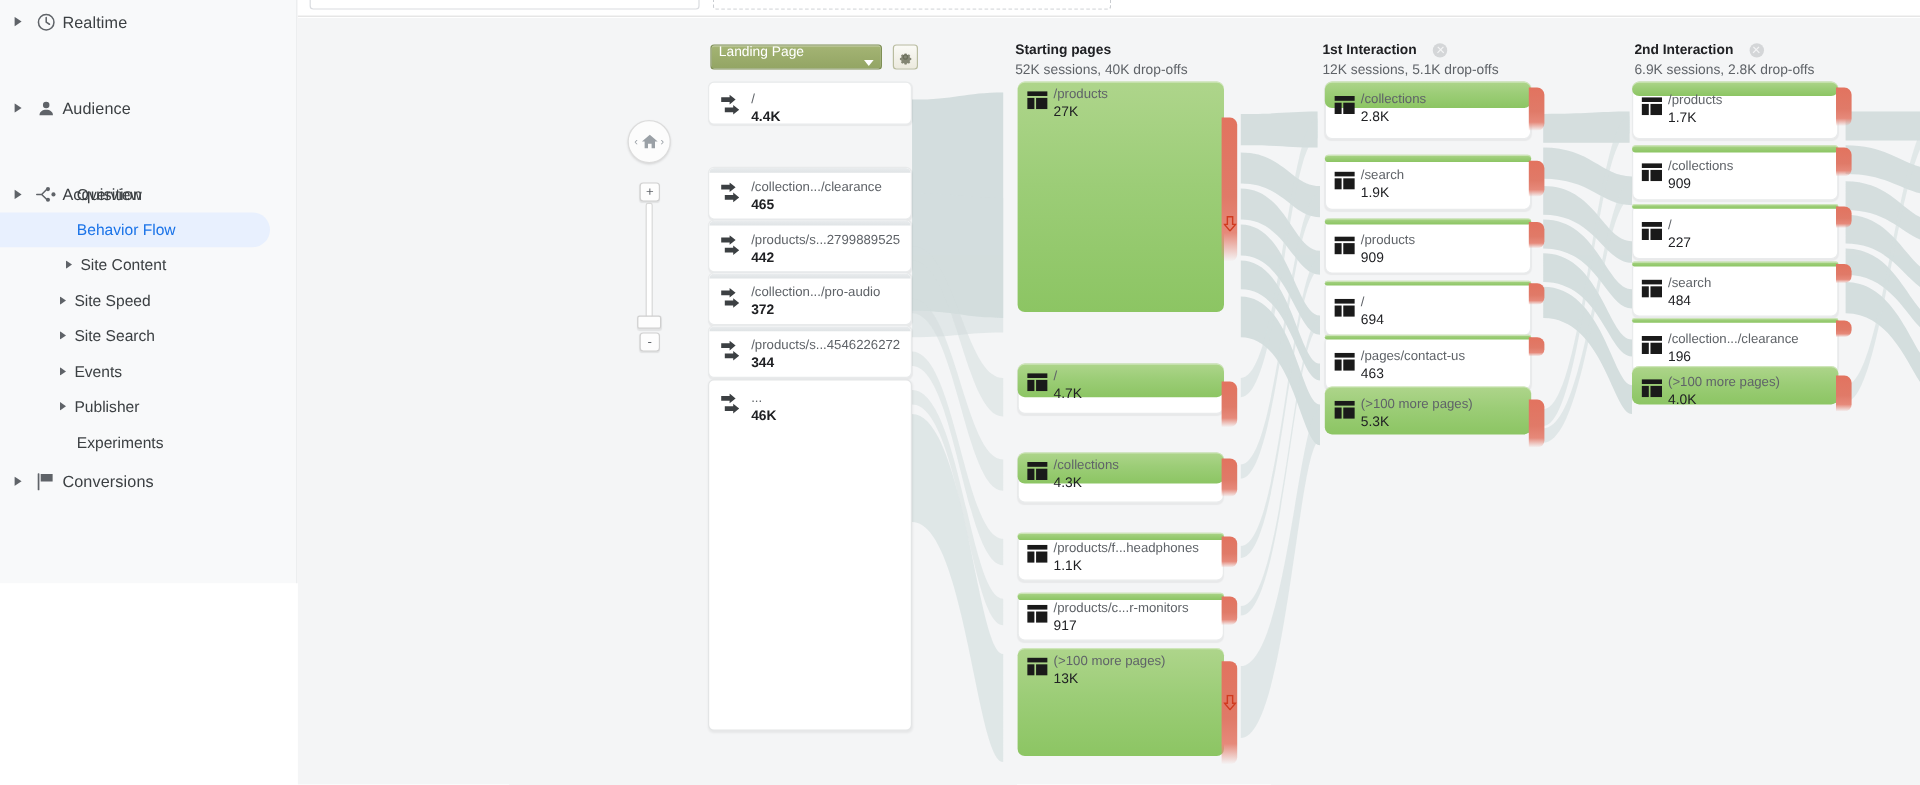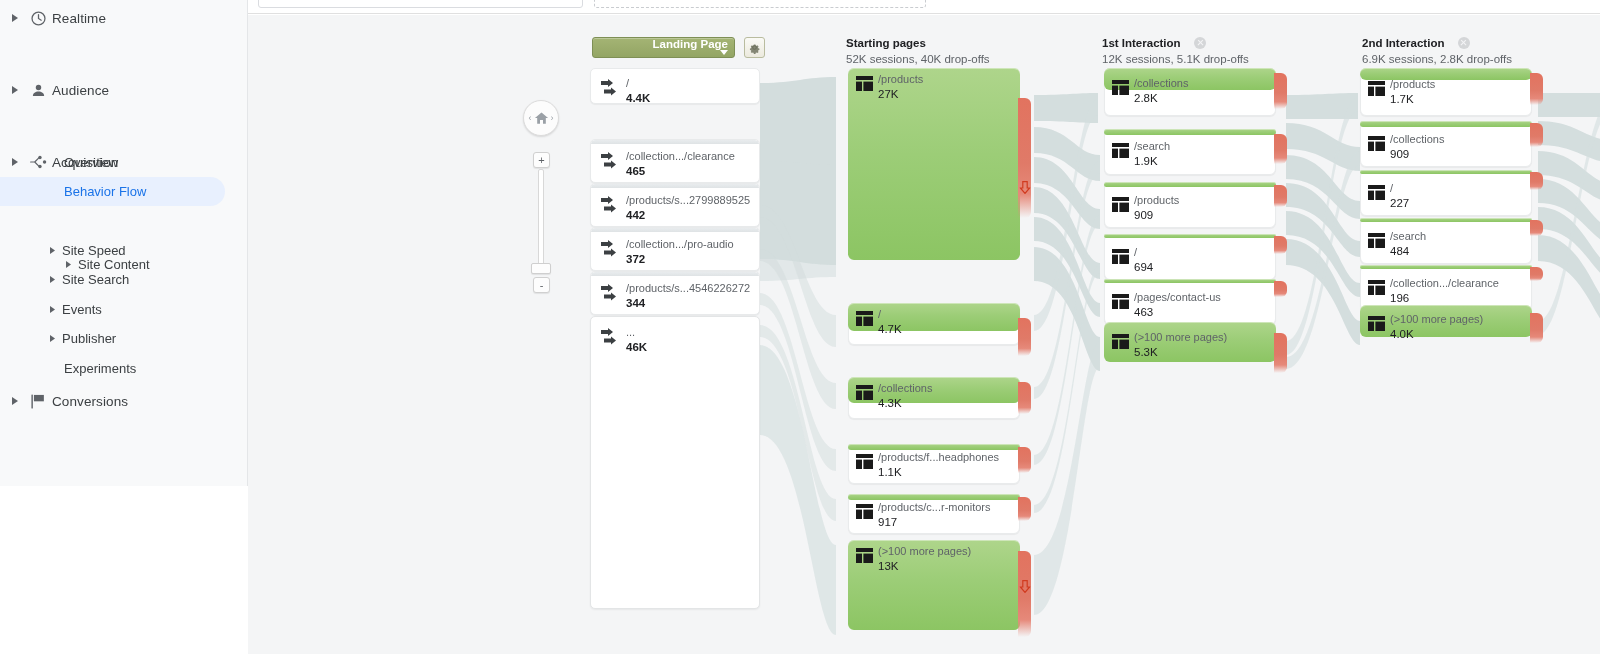--- a/index.html
+++ b/index.html
@@ -130,22 +130,22 @@
     cursor: grab;
     box-shadow: 0 1px 1px rgba(0,0,0,.08);
   }
 
   
   .dim-select {
     position: absolute;
     height: 21px; width: 143px;
     background: linear-gradient(#a4b474, #93a564);
     border: 1px solid #7e8f55; border-radius: 3px;
-    color: #ffffff; font-size: 11.5px; font-weight: 700;
-    display: flex; align-items: flex-end;
+    color: #ffffff; font-size: 11.5px; font-weight: 400;
+    display: flex; align-items: flex-start;
     padding: 0 6px; cursor: pointer;
     box-shadow: inset 0 1px 0 rgba(255,255,255,.28);
     flex-direction: column;
   }
   .dim-select .dim-caret {
     margin-left: auto; width: 0; height: 0;
     border-left: 4px solid transparent; border-right: 4px solid transparent;
     border-top: 5px solid #ffffff;
   }
   .gear-btn {
@@ -304,21 +304,21 @@
     <div class="sub-row plain" style="position:absolute; top:148px; left:0; right:0;">
       <span class="subcaret none"></span>
       <span class="sublabel">Overview</span>
     </div>
 
     <div class="sub-row plain selected" style="position:absolute; top:177px; left:0; right:0;">
       <span class="subcaret none"></span>
       <span class="sublabel">Behavior Flow</span>
     </div>
 
-    <div class="sub-row" style="position:absolute; top:206px; left:16px; right:0;margin-top:44px;">
+    <div class="sub-row" style="position:absolute; top:206px; left:5px; right:0;">
       <span class="subcaret">
         <svg width="6" height="7" viewBox="0 0 6 7">
             <path d="M0 0 L5 3.5 L0 7 Z" fill="#5f6368"></path>
           </svg>
       </span>
       <span class="sublabel">Site Content</span>
     </div>
 
     <div class="sub-row" style="position:absolute; top:265px; left:0; right:0;">
       <span class="subcaret">

